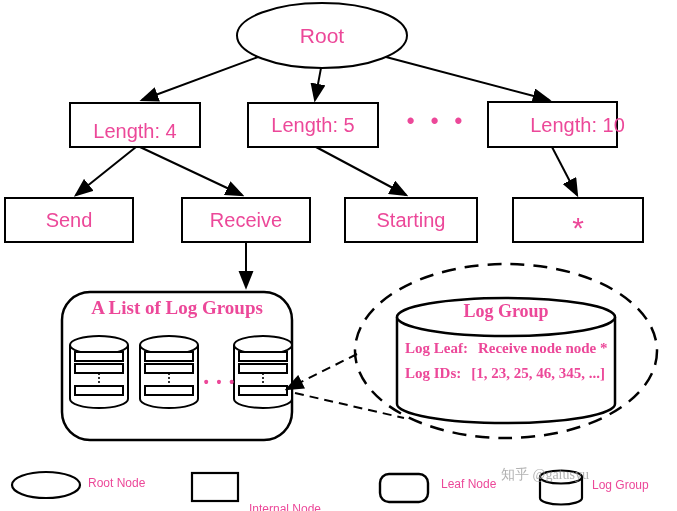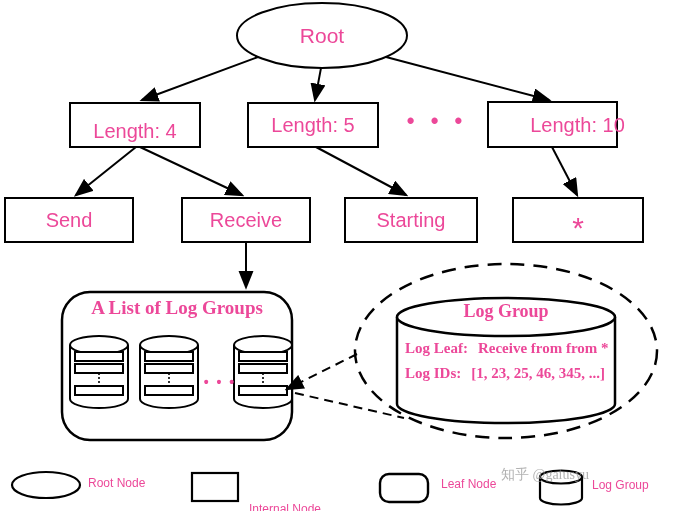--- a/index.html
+++ b/index.html
@@ -125,21 +125,21 @@
   <div class="label box-label" style="left:182px; top:198px; width:128px; height:44px;">Receive</div>
   <div class="label box-label" style="left:345px; top:198px; width:132px; height:44px;">Starting</div>
   <div class="label box-label" style="left:513px; top:198px; width:130px; height:44px;">
       <span class="asterisk">*</span>
     </div>
 
   <div class="label center serif" style="left:62px; top:298px; width:230px; height:20px; font-size:19px;">A List of Log Groups</div>
   <div class="label center dots" style="left:200px; top:374px; width:40px; height:16px; font-size:14px; letter-spacing:2px;">• • •</div>
 
   <div class="label center serif" style="left:397px; top:301px; width:218px; height:20px; font-size:18px;">Log Group</div>
-  <div class="label serif logline" style="left:405px; top:341px;"><span class="lbl">Log Leaf:</span><span>Receive from from *</span></div>
+  <div class="label serif logline" style="left:405px; top:341px;"><span class="lbl">Log Leaf:</span><span>Receive node node *</span></div>
   <div class="label serif logline" style="left:405px; top:366px;"><span class="lbl">Log IDs:</span><span>[1, 23, 25, 46, 345, ...]</span></div>
 
   <div class="label legend-label" style="left:88px; top:477px;">Root Node</div>
   <div class="label legend-label" style="left:249px; top:503px;">Internal Node</div>
   <div class="label legend-label" style="left:441px; top:478px;">Leaf Node</div>
   <div class="label legend-label" style="left:592px; top:479px;">Log Group</div>
 
   <div class="watermark" style="left:501px; top:468px;">知乎 @gaiusyu</div>
 
 </div>

